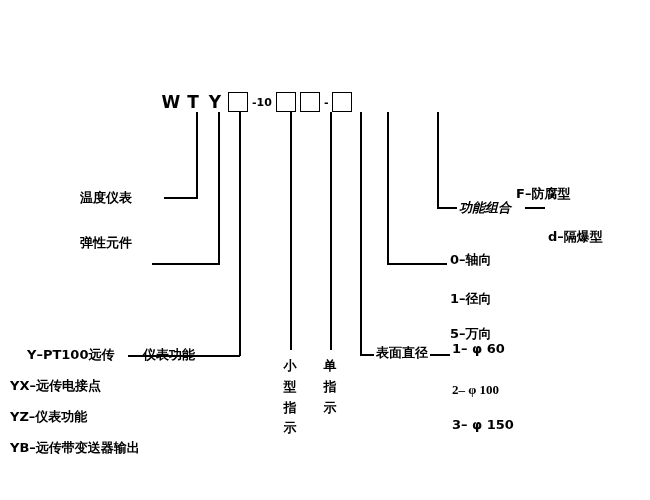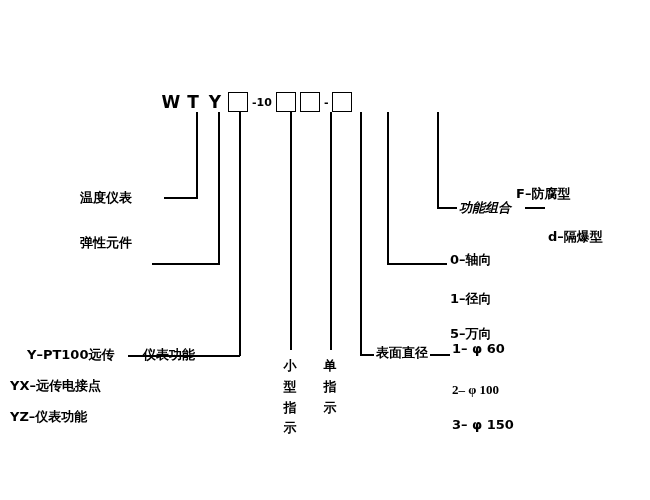--- a/index.html
+++ b/index.html
@@ -113,20 +113,21 @@
   <div class="ln h" style="left:437px; top:207px; width:20px;"></div>
 
   <div class="ln h" style="left:525px; top:207px; width:20px;"></div>
 
   <div class="lbl" style="left:80px; top:190px;text-align:center;">温度仪表</div>
   <div class="lbl" style="left:80px; top:235px;text-align:right;">弹性元件</div>
 
   <div class="lbl" style="left:27px; top:347px;">Y–PT100远传</div>
   <div class="lbl" style="left:10px; top:378px;text-align:right;">YX–远传电接点</div>
   <div class="lbl" style="left:10px; top:409px;">YZ–仪表功能</div>
+  <div class="lbl" style="left:10px; top:440px;">YB–远传带变送器输出</div>
 
   <div class="lbl" style="left:143px; top:347px;">仪表功能</div>
 
   <div class="vert" style="left:283px; top:356px;">
       <div>小</div>
       <div>型</div>
       <div>指</div>
       <div>示</div>
     </div>
   <div class="vert" style="left:323px; top:356px;">

